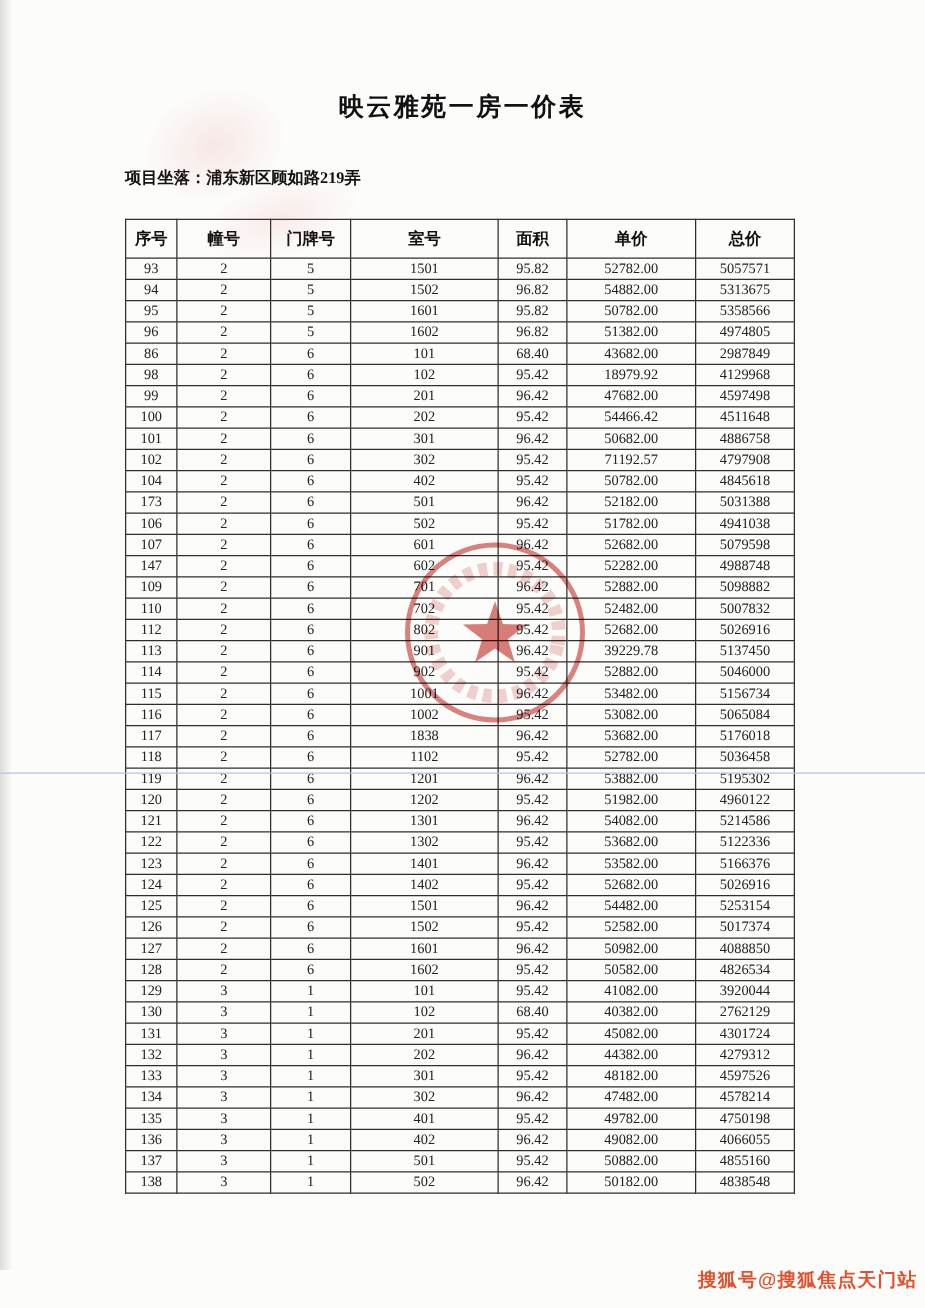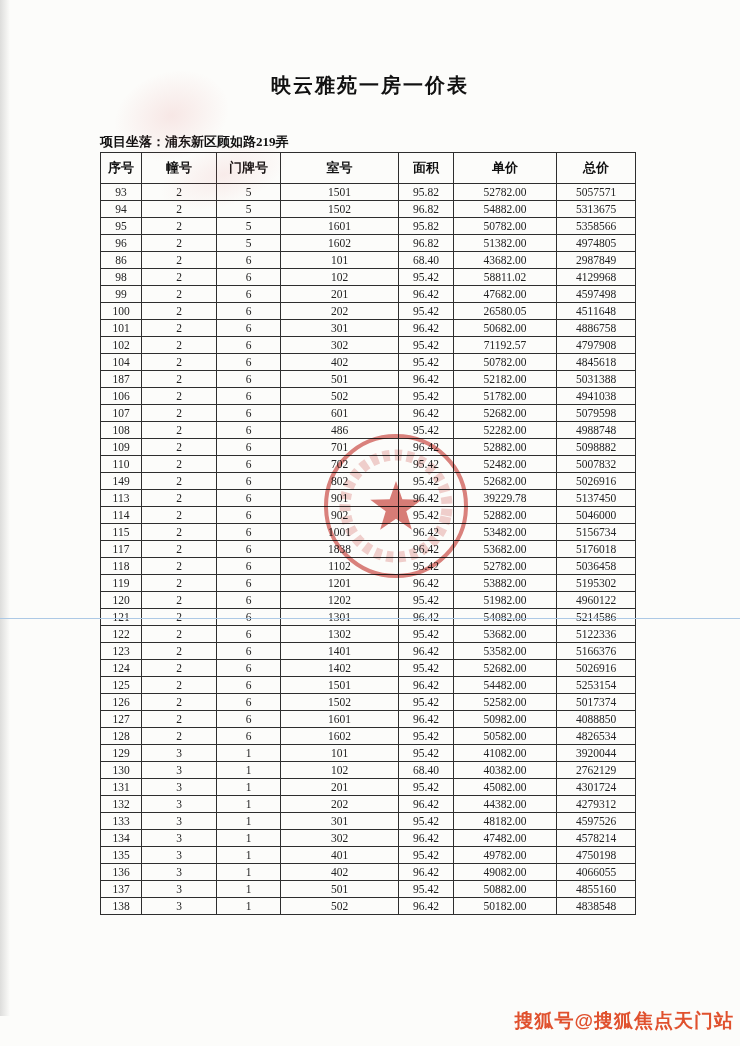--- a/index.html
+++ b/index.html
@@ -34,21 +34,21 @@
     letter-spacing: 2px;
     color: #111;
   }
   .location-line {
     margin: 34px 0 0 100px;
     font-size: 13px;
     font-weight: bold;
     color: #111;
   }
   table.price-table {
-    margin: 1px 0 0 100px;
+    margin: 24px 0 0 100px;
     border-collapse: collapse;
     table-layout: fixed;
     width: 535px;
     background: transparent;
   }
   table.price-table th,
   table.price-table td {
     border: 1px solid #2e2e2e;
     text-align: center;
     vertical-align: middle;
@@ -102,21 +102,21 @@
     height: 1px;
     background: #a9c6e4;
     opacity: 0.95;
     pointer-events: none;
   }
   .watermark {
     position: absolute;
     right: 6px;
     bottom: 12px;
     font-family: "Liberation Sans", sans-serif;
-    font-size: 19px;
+    font-size: 15px;
     font-weight: bold;
     color: #e0512e;
     letter-spacing: 1px;
   }
 </style>
 </head>
 <body>
 
 <div class="page">
 
@@ -192,39 +192,39 @@
           <td>68.40</td>
           <td>43682.00</td>
           <td>2987849</td>
         </tr>
         <tr>
           <td>98</td>
           <td>2</td>
           <td>6</td>
           <td>102</td>
           <td>95.42</td>
-          <td>58811.02</td>
+          <td>18979.92</td>
           <td>4129968</td>
         </tr>
         <tr>
           <td>99</td>
           <td>2</td>
           <td>6</td>
           <td>201</td>
           <td>96.42</td>
           <td>47682.00</td>
           <td>4597498</td>
         </tr>
         <tr>
           <td>100</td>
           <td>2</td>
           <td>6</td>
           <td>202</td>
           <td>95.42</td>
-          <td>26580.05</td>
+          <td>54466.42</td>
           <td>4511648</td>
         </tr>
         <tr>
           <td>101</td>
           <td>2</td>
           <td>6</td>
           <td>301</td>
           <td>96.42</td>
           <td>50682.00</td>
           <td>4886758</td>
@@ -241,21 +241,21 @@
         <tr>
           <td>104</td>
           <td>2</td>
           <td>6</td>
           <td>402</td>
           <td>95.42</td>
           <td>50782.00</td>
           <td>4845618</td>
         </tr>
         <tr>
-          <td>187</td>
+          <td>173</td>
           <td>2</td>
           <td>6</td>
           <td>501</td>
           <td>96.42</td>
           <td>52182.00</td>
           <td>5031388</td>
         </tr>
         <tr>
           <td>106</td>
           <td>2</td>
@@ -268,24 +268,24 @@
         <tr>
           <td>107</td>
           <td>2</td>
           <td>6</td>
           <td>601</td>
           <td>96.42</td>
           <td>52682.00</td>
           <td>5079598</td>
         </tr>
         <tr>
-          <td>108</td>
-          <td>2</td>
-          <td>6</td>
-          <td>486</td>
+          <td>147</td>
+          <td>2</td>
+          <td>6</td>
+          <td>602</td>
           <td>95.42</td>
           <td>52282.00</td>
           <td>4988748</td>
         </tr>
         <tr>
           <td>109</td>
           <td>2</td>
           <td>6</td>
           <td>701</td>
           <td>96.42</td>
@@ -295,21 +295,21 @@
         <tr>
           <td>110</td>
           <td>2</td>
           <td>6</td>
           <td>702</td>
           <td>95.42</td>
           <td>52482.00</td>
           <td>5007832</td>
         </tr>
         <tr>
-          <td>149</td>
+          <td>112</td>
           <td>2</td>
           <td>6</td>
           <td>802</td>
           <td>95.42</td>
           <td>52682.00</td>
           <td>5026916</td>
         </tr>
         <tr>
           <td>113</td>
           <td>2</td>
@@ -329,20 +329,29 @@
           <td>5046000</td>
         </tr>
         <tr>
           <td>115</td>
           <td>2</td>
           <td>6</td>
           <td>1001</td>
           <td>96.42</td>
           <td>53482.00</td>
           <td>5156734</td>
+        </tr>
+        <tr>
+          <td>116</td>
+          <td>2</td>
+          <td>6</td>
+          <td>1002</td>
+          <td>95.42</td>
+          <td>53082.00</td>
+          <td>5065084</td>
         </tr>
         <tr>
           <td>117</td>
           <td>2</td>
           <td>6</td>
           <td>1838</td>
           <td>96.42</td>
           <td>53682.00</td>
           <td>5176018</td>
         </tr>

